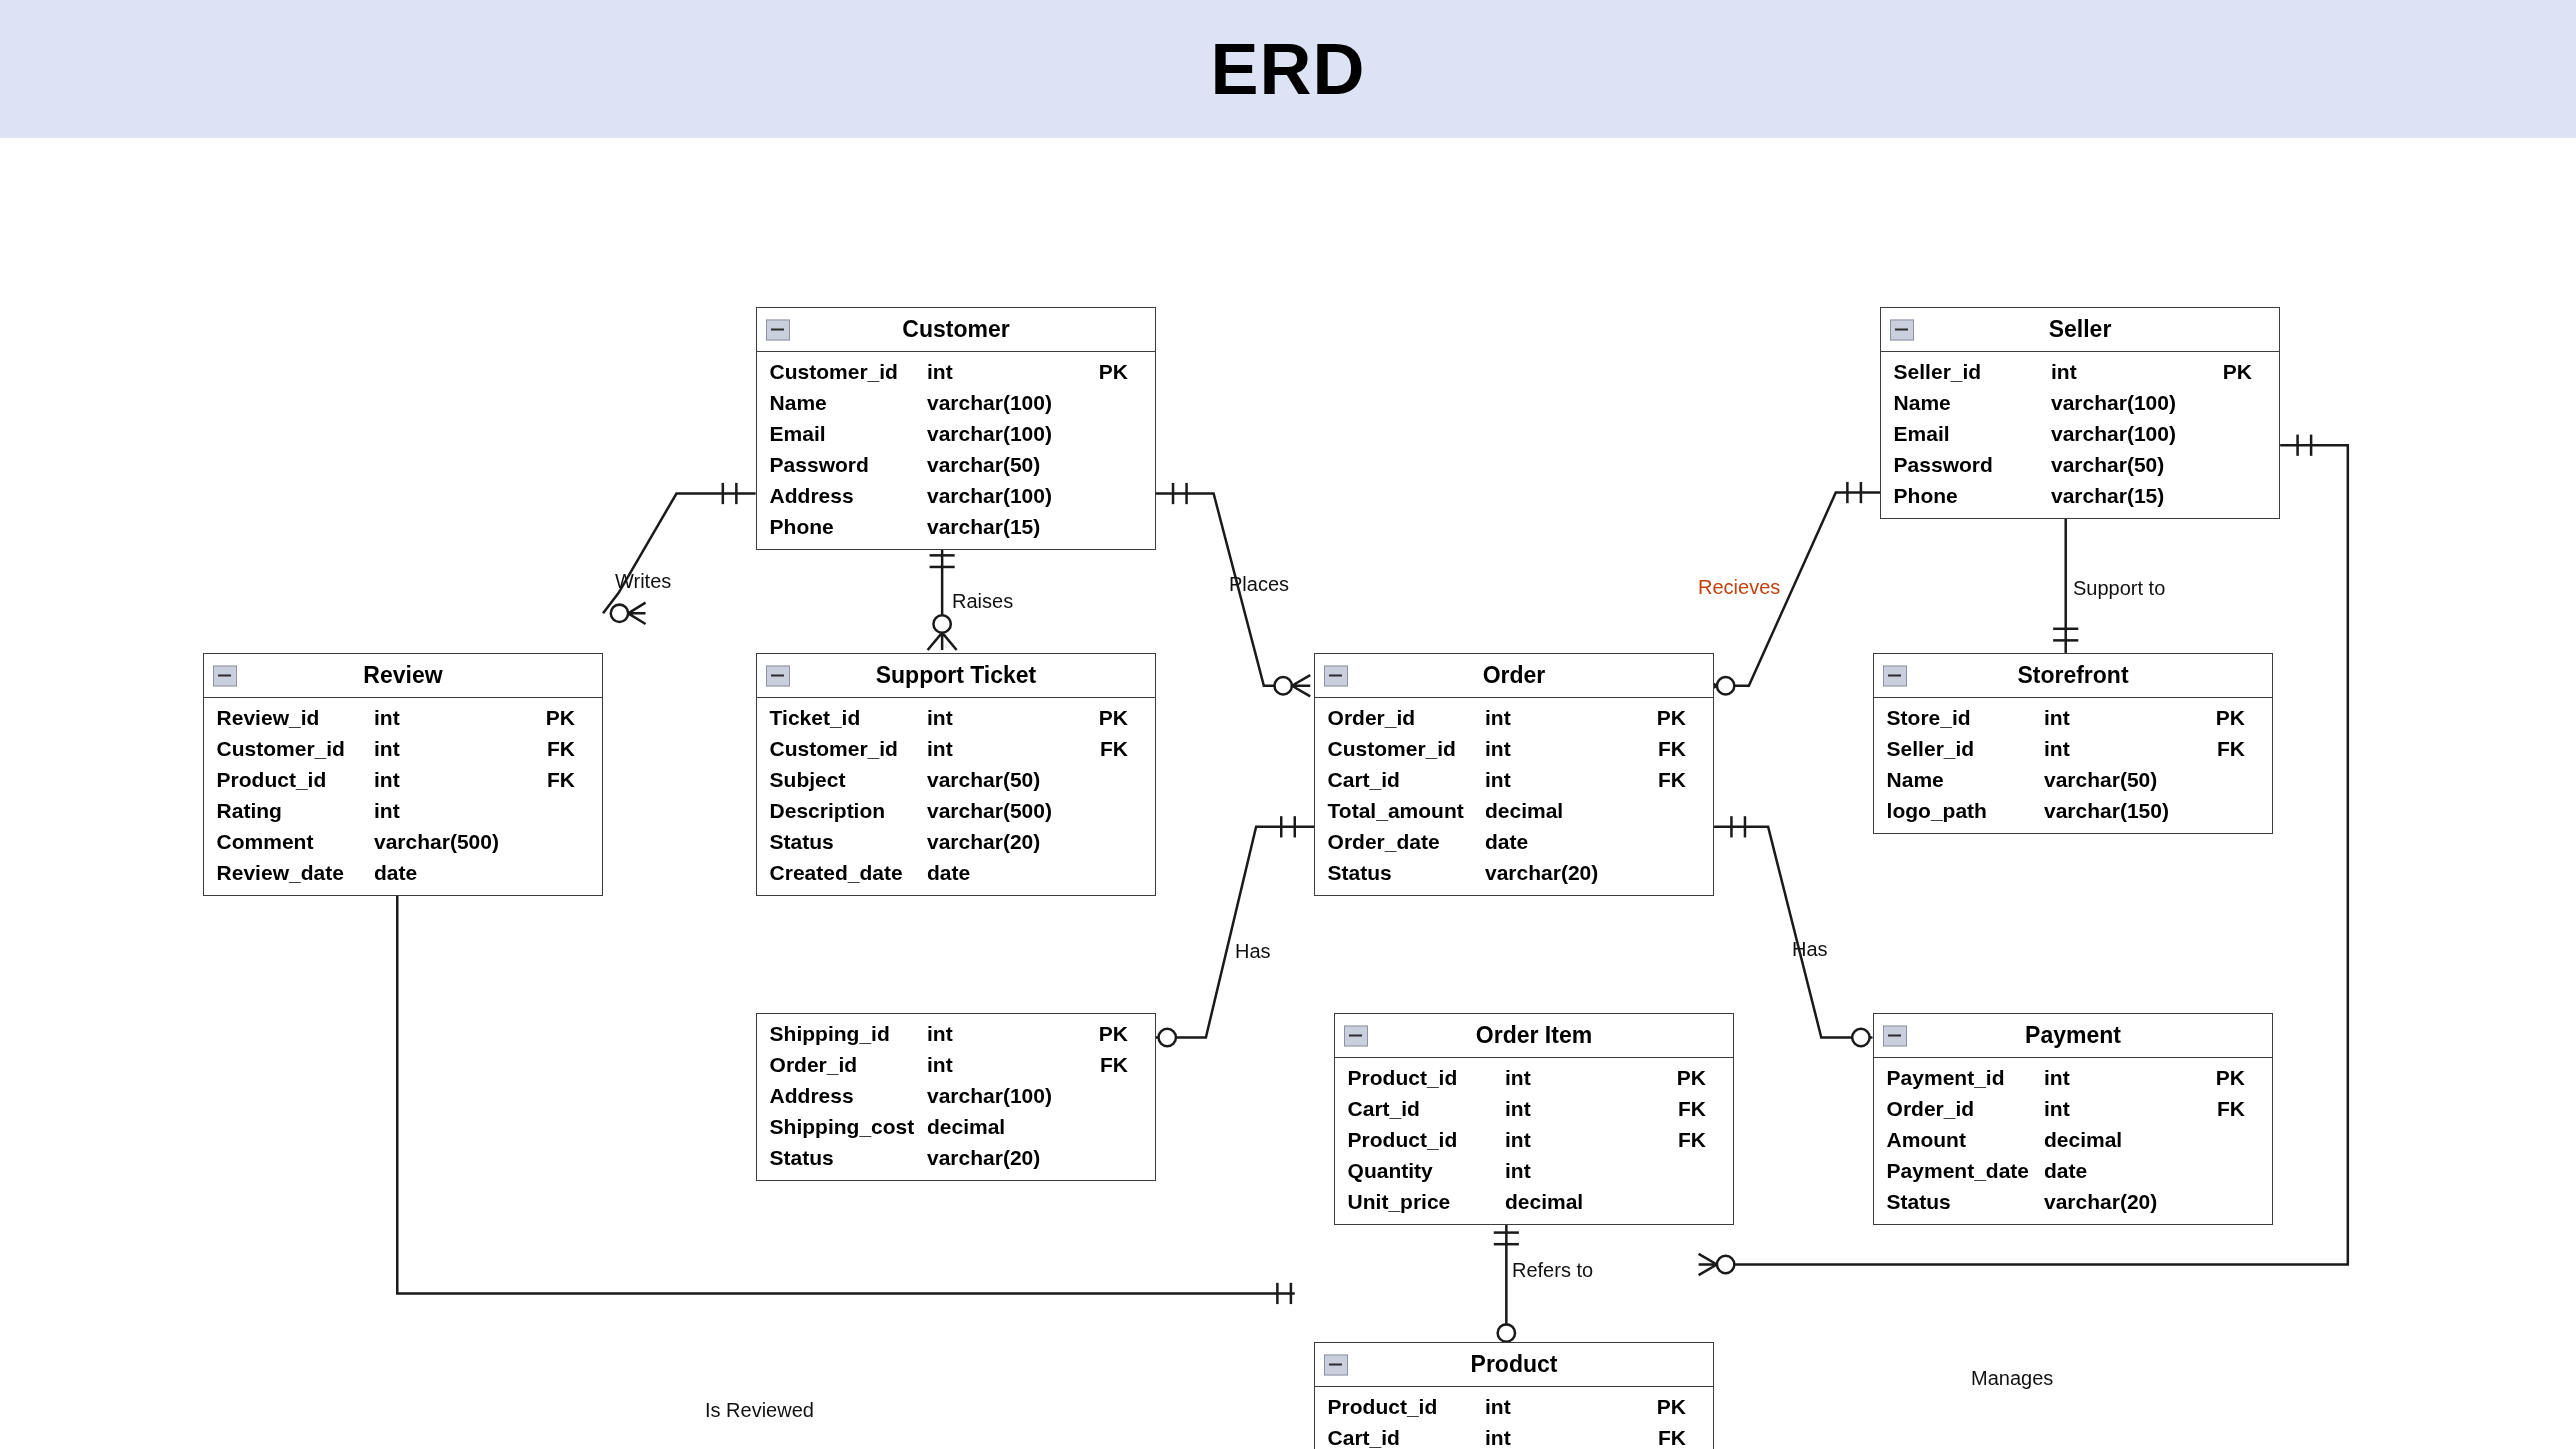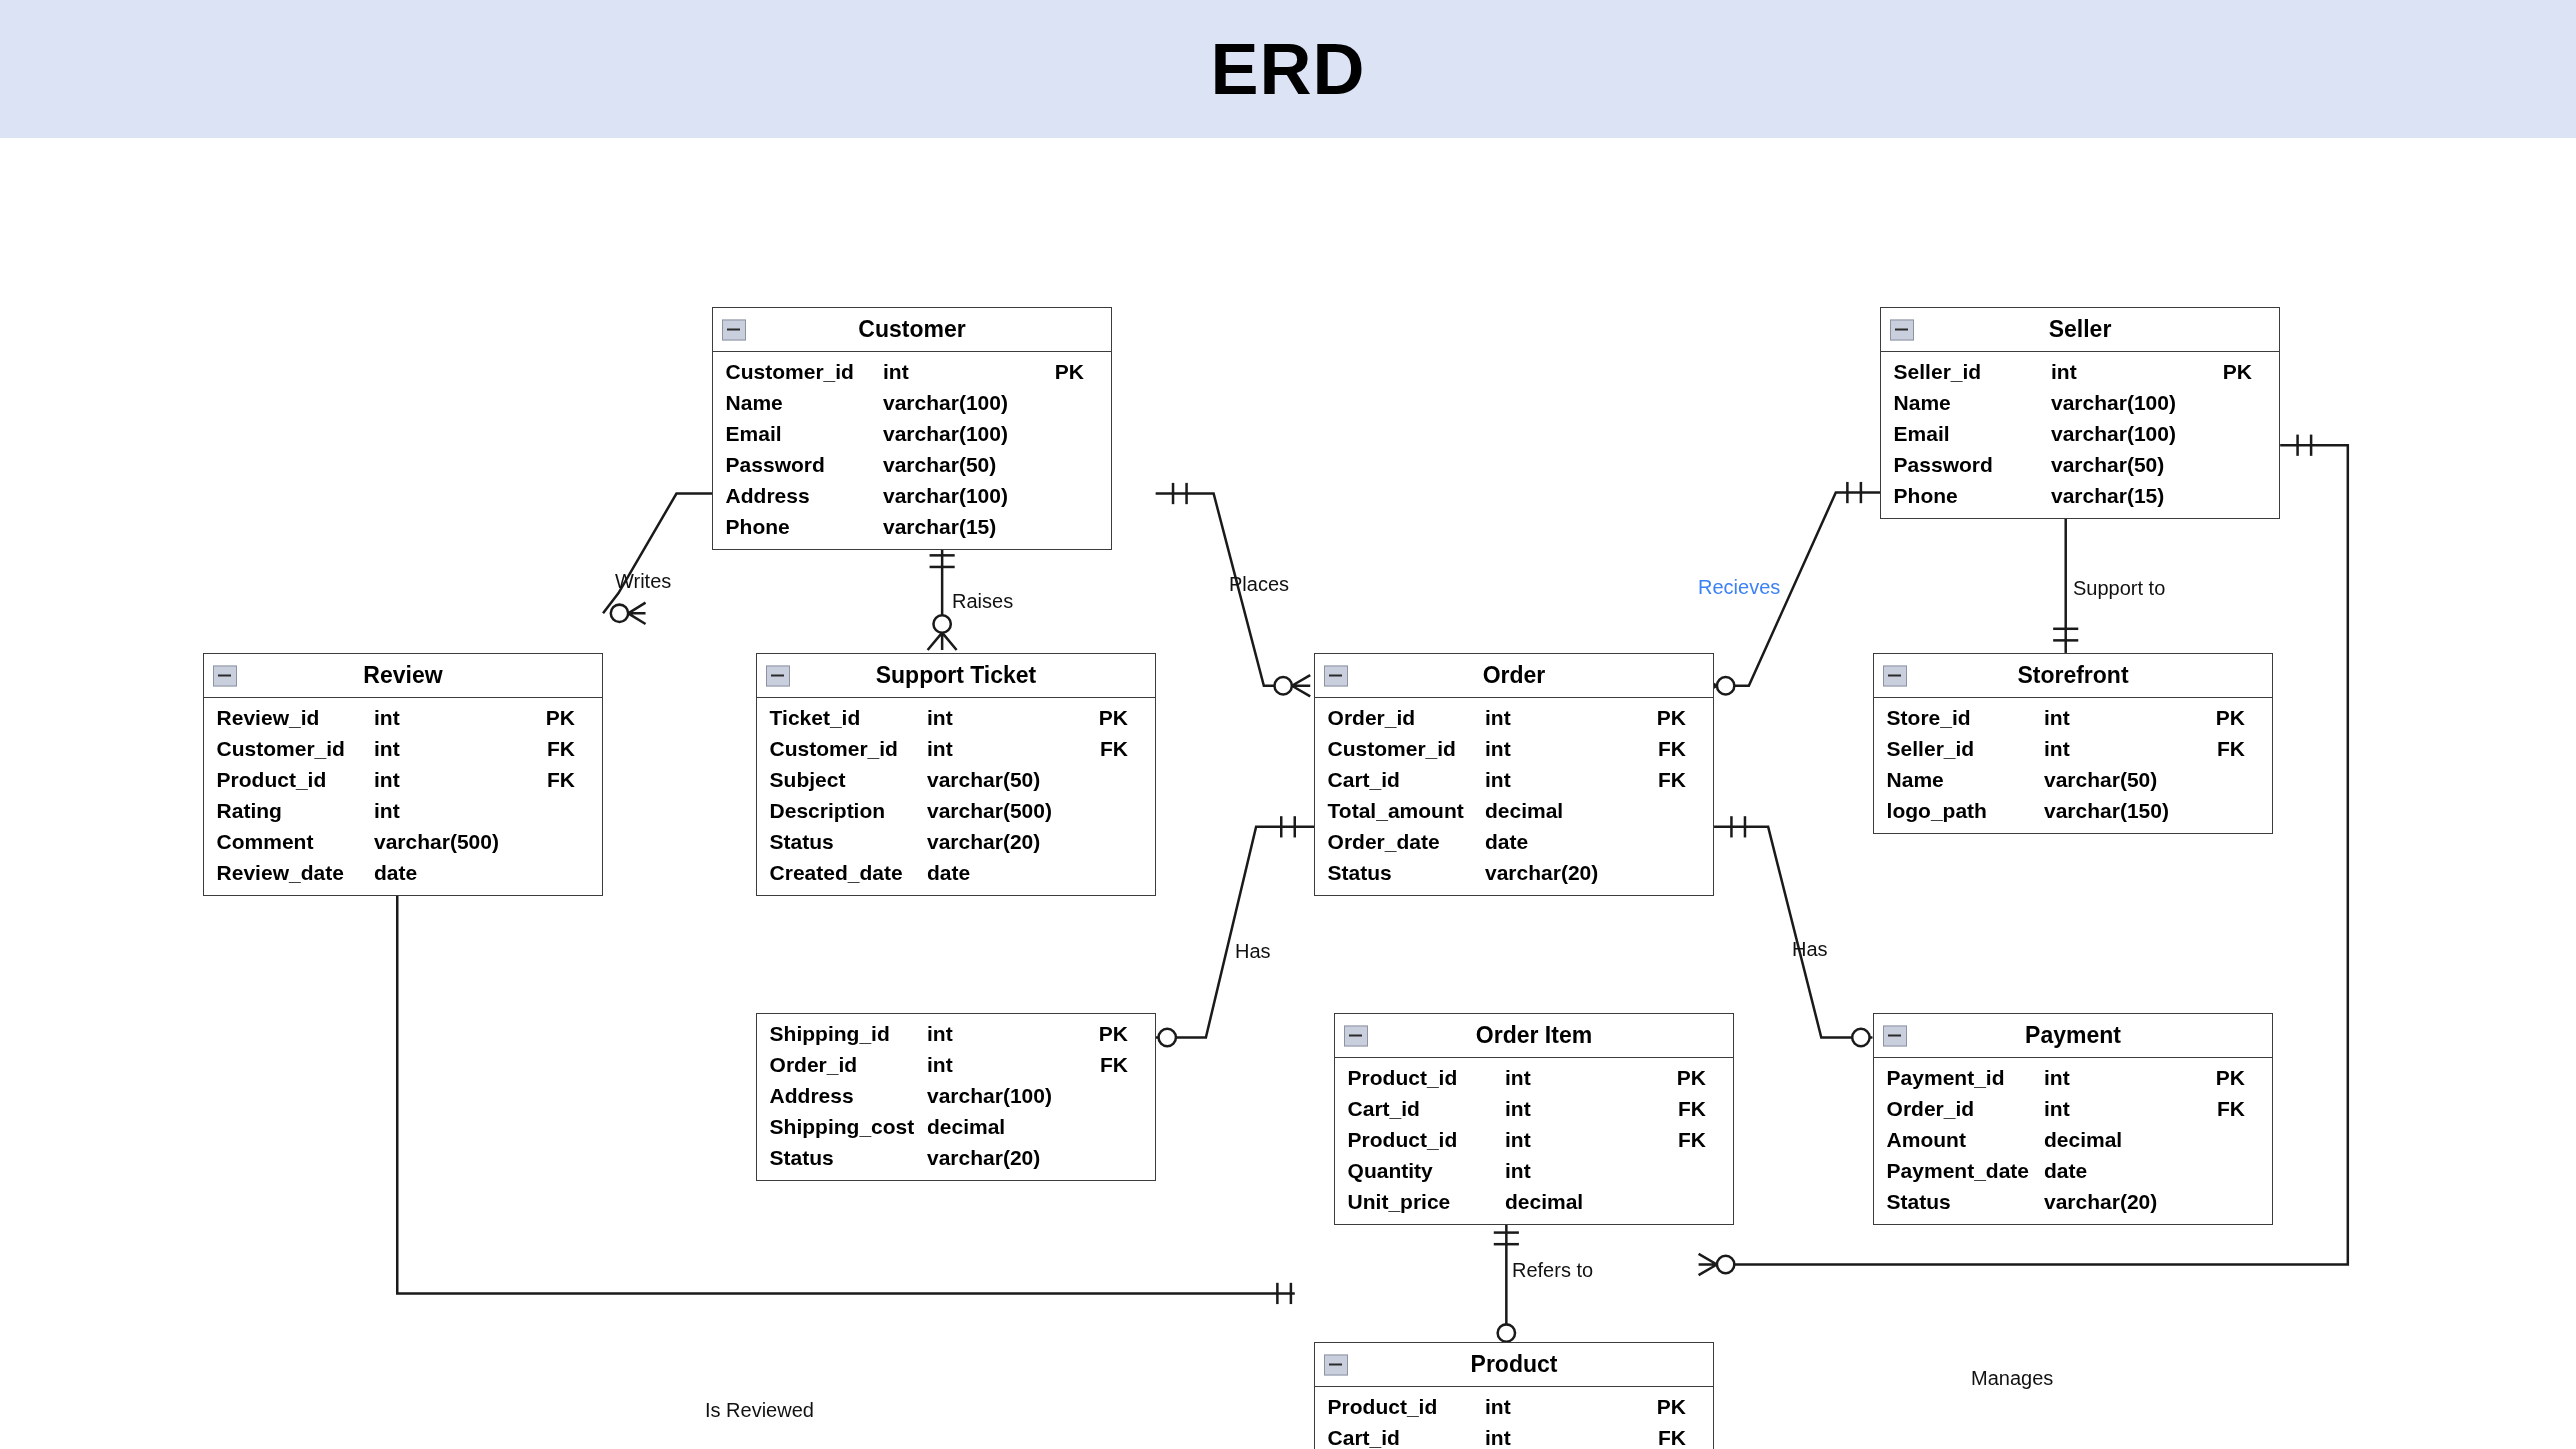--- a/index.html
+++ b/index.html
@@ -171,31 +171,31 @@
         <line x1="2378" y1="307" x2="2378" y2="329"></line>
         <line x1="2392" y1="307" x2="2392" y2="329"></line>
 
       </g>
     </svg>
 
     <div id="rel-labels">
         <div style="position: absolute; left: 615px; top: 432px; font-size: 20px; color: rgb(17, 17, 17); white-space: nowrap; background: transparent; z-index: 4;">Writes</div>
         <div style="position: absolute; left: 952px; top: 452px; font-size: 20px; color: rgb(17, 17, 17); white-space: nowrap; background: transparent; z-index: 4;">Raises</div>
         <div style="position: absolute; left: 1229px; top: 435px; font-size: 20px; color: rgb(17, 17, 17); white-space: nowrap; background: transparent; z-index: 4;">Places</div>
-        <div style="position: absolute; left: 1698px; top: 438px; font-size: 20px; color: #3b82f6; white-space: nowrap; background: transparent; z-index: 4;">Recieves</div>
+        <div style="position: absolute; left: 1698px; top: 438px; font-size: 20px; color: #c2410c; white-space: nowrap; background: transparent; z-index: 4;">Recieves</div>
         <div style="position: absolute; left: 2073px; top: 439px; font-size: 20px; color: rgb(17, 17, 17); white-space: nowrap; background: transparent; z-index: 4;">Support to</div>
         <div style="position: absolute; left: 1235px; top: 802px; font-size: 20px; color: rgb(17, 17, 17); white-space: nowrap; background: transparent; z-index: 4;">Has</div>
         <div style="position: absolute; left: 1792px; top: 800px; font-size: 20px; color: rgb(17, 17, 17); white-space: nowrap; background: transparent; z-index: 4;">Has</div>
         <div style="position: absolute; left: 1512px; top: 1121px; font-size: 20px; color: rgb(17, 17, 17); white-space: nowrap; background: transparent; z-index: 4;">Refers to</div>
         <div style="position: absolute; left: 705px; top: 1261px; font-size: 20px; color: rgb(17, 17, 17); white-space: nowrap; background: transparent; z-index: 4;">Is Reviewed</div>
         <div style="position: absolute; left: 1971px; top: 1229px; font-size: 20px; color: rgb(17, 17, 17); white-space: nowrap; background: transparent; z-index: 4;">Manages</div>
       </div>
 
     <div id="entities">
-        <div class="entity" style="left: 712px; top: 169px; width: 400px;">
+        <div class="entity" style="left: 756px; top: 169px; width: 400px;">
           <div class="entity-header">
             <div class="collapse-box"></div>
             <div class="entity-title">Customer</div>
           </div>
           <div class="entity-body">
             <div class="attr-row">
               <span class="attr-name">Customer_id</span>
               <span class="attr-type" style="left: 170px;">int</span>
               <span class="attr-key" style="right: 27px;">PK</span>
             </div>

